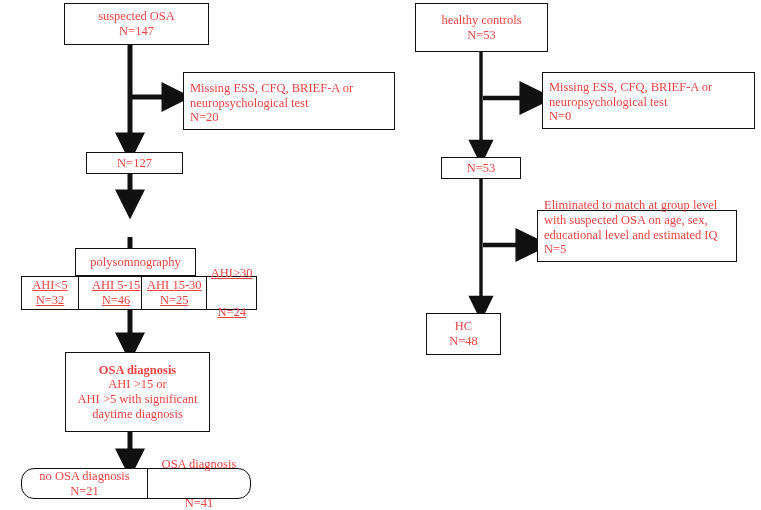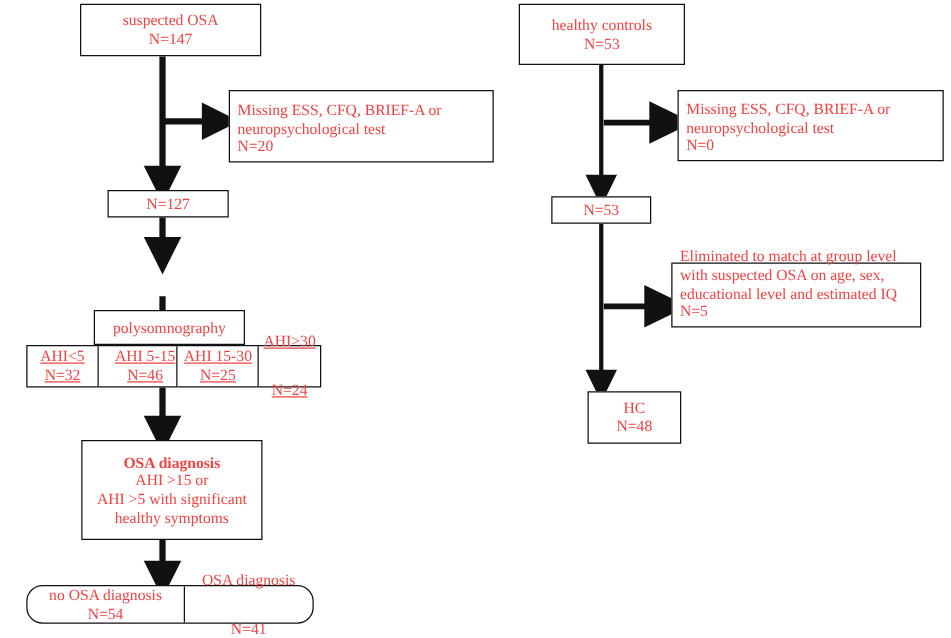--- a/index.html
+++ b/index.html
@@ -154,27 +154,27 @@
     <div class="cell" style="width:59px;">
       <span class="line">AHI&gt;30</span>
       <span class="line">N=24</span>
     </div>
   </div>
 
   <div class="node center" style="left:65px; top:352px; width:145px; height:80px;">
     <span class="line bold">OSA diagnosis</span>
     <span class="line">AHI &gt;15 or</span>
     <span class="line">AHI &gt;5 with significant</span>
-    <span class="line">healthy symptoms</span>
+    <span class="line">daytime diagnosis</span>
   </div>
 
   <div class="split" style="left:21px; top:468px; width:230px; height:31px;border-radius:13px;">
     <div class="cell" style="width:127px;">
       <span class="line">no OSA diagnosis</span>
-      <span class="line">N=54</span>
+      <span class="line">N=21</span>
     </div>
     <div class="cell" style="width:103px;">
       <span class="line">OSA diagnosis</span>
       <span class="line">N=41</span>
     </div>
   </div>
 
   <div class="node center" style="left:415px; top:3px; width:133px; height:49px;">
     <span class="line">healthy controls</span>
     <span class="line">N=53</span>
@@ -190,18 +190,18 @@
     <span class="line">N=53</span>
   </div>
 
   <div class="node leftalign" style="left:537px; top:210px; width:200px; height:52px;">
     <span class="line">Eliminated to match at group level</span>
     <span class="line">with suspected OSA on age, sex,</span>
     <span class="line">educational level and estimated IQ</span>
     <span class="line">N=5</span>
   </div>
 
-  <div class="node center" style="left:470px; top:313px; width:75px; height:42px;">
+  <div class="node center" style="left:426px; top:313px; width:75px; height:42px;">
     <span class="line">HC</span>
     <span class="line">N=48</span>
   </div>
 
 </div>
 
 </body></html>

